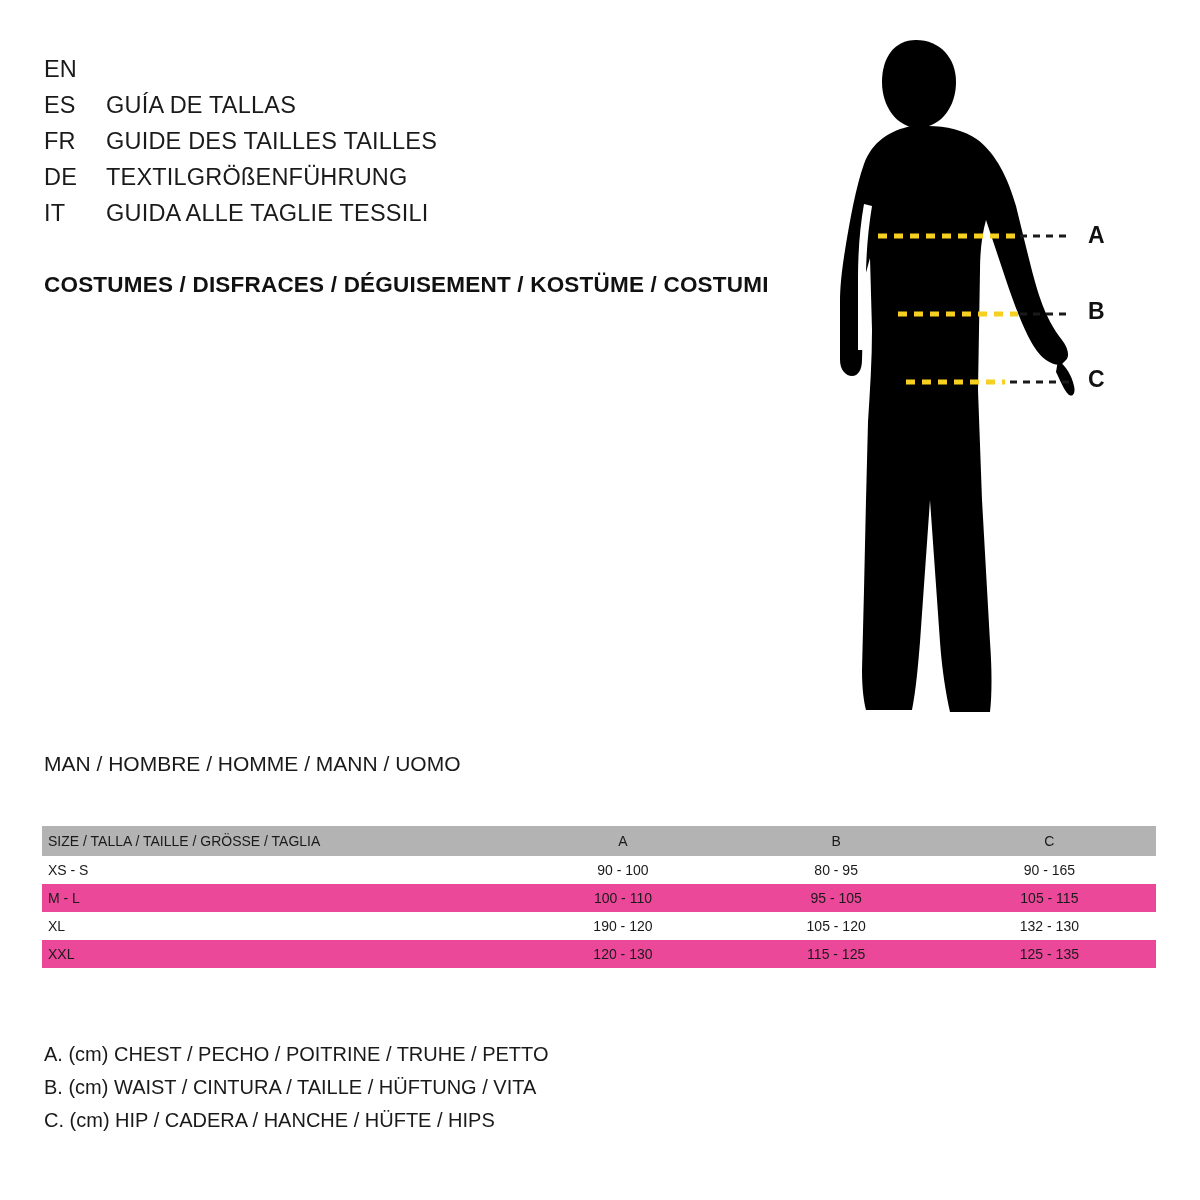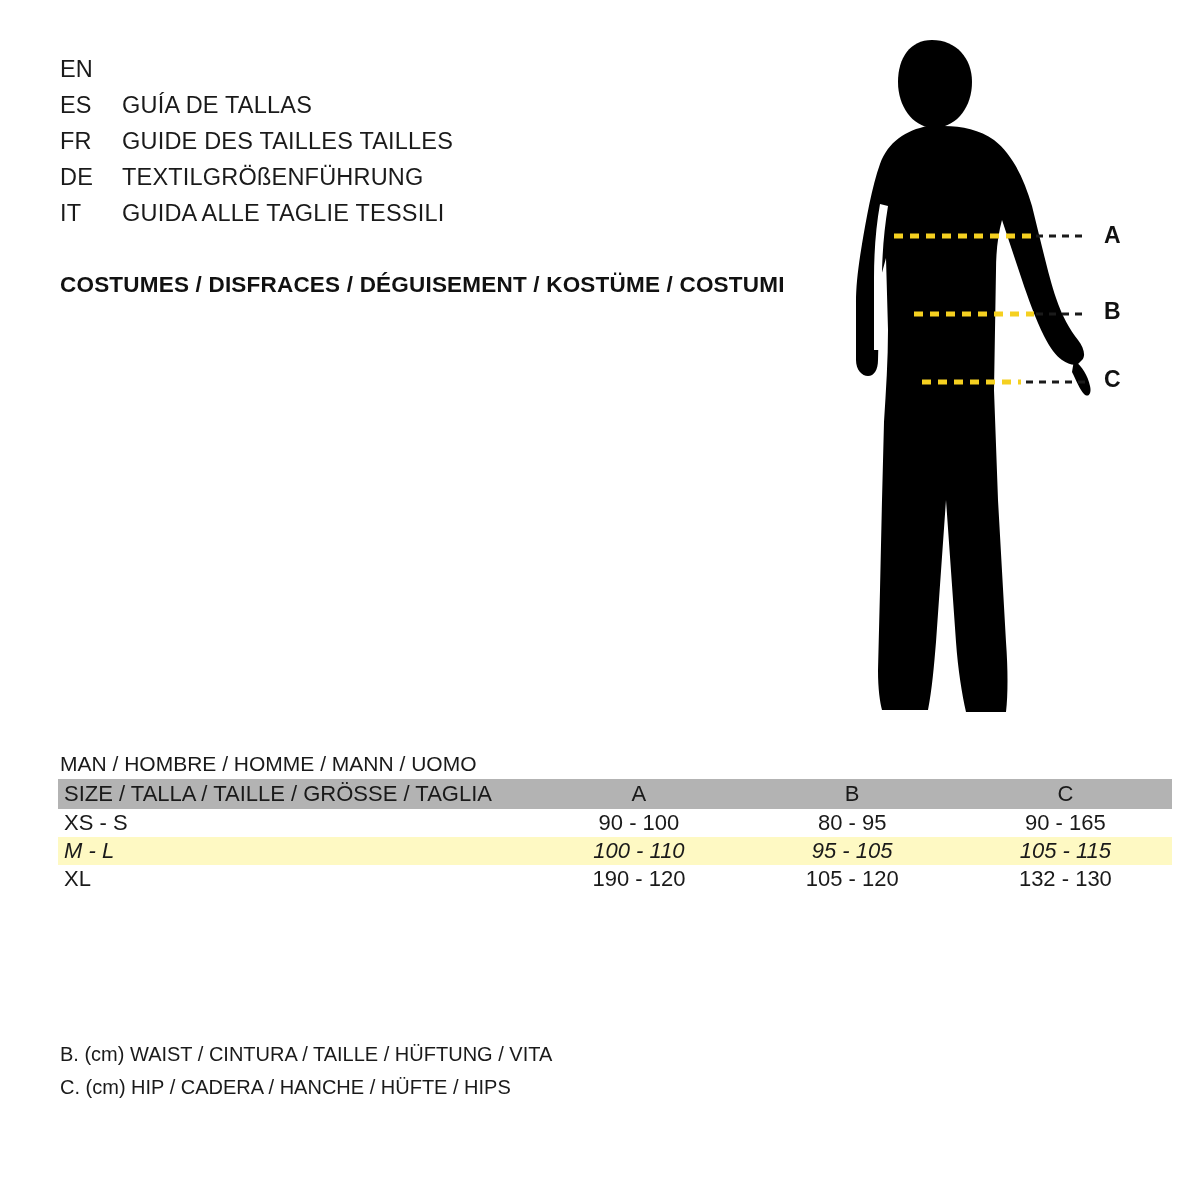--- a/index.html
+++ b/index.html
@@ -12,21 +12,20 @@
     height: 1200px;
     font-family: "Liberation Sans", sans-serif;
     color: #1a1a1a;
     position: relative;
     overflow: hidden;
   }
   .page {
     position: relative;
     width: 1065px;
     height: 1200px;
-    margin-left: 16px;
   }
 
   
   .lang-block {
     position: absolute;
     left: 44px;
     top: 56px;
     width: 760px;
   }
   .lang-row {
@@ -82,24 +81,24 @@
   .table-title {
     position: absolute;
     left: 44px;
     top: 752px;
     font-size: 21px;
     color: #1a1a1a;
   }
   table.size-table {
     position: absolute;
     left: 42px;
-    top: 779px;
+    top: 826px;
     width: 1114px;
     border-collapse: collapse;
-    font-size: 22px;
+    font-size: 14px;
   }
   table.size-table th,
   table.size-table td {
     padding: 0;
     height: 28px;
     font-weight: normal;
     color: #1a1a1a;
   }
   table.size-table thead th {
     background: #b3b3b3;
@@ -113,22 +112,21 @@
   }
   table.size-table th.c-val,
   table.size-table td.c-val {
     text-align: center;
     width: 214px;
   }
   table.size-table tbody tr.odd td {
     background: #ffffff;
   }
   table.size-table tbody tr.even td {
-    background: #fef9c3;
-    font-style: italic;
+    background: #ec4899;
   }
 
   
   .notes {
     position: absolute;
     left: 44px;
     top: 1038px;
   }
   .note-row {
     font-size: 20px;
@@ -258,21 +256,28 @@
         <td class="c-val">100 - 110</td>
         <td class="c-val">95 - 105</td>
         <td class="c-val">105 - 115</td>
       </tr>
       <tr class="odd">
         <td class="c-size">XL</td>
         <td class="c-val">190 - 120</td>
         <td class="c-val">105 - 120</td>
         <td class="c-val">132 - 130</td>
       </tr>
+      <tr class="even">
+        <td class="c-size">XXL</td>
+        <td class="c-val">120 - 130</td>
+        <td class="c-val">115 - 125</td>
+        <td class="c-val">125 - 135</td>
+      </tr>
     </tbody>
   </table>
 
   <div class="notes">
+    <div class="note-row">A. (cm) CHEST / PECHO / POITRINE / TRUHE / PETTO</div>
     <div class="note-row">B. (cm) WAIST / CINTURA / TAILLE / HÜFTUNG / VITA</div>
     <div class="note-row">C. (cm) HIP / CADERA / HANCHE / HÜFTE / HIPS</div>
   </div>
 
 </div>
 
 </body></html>

